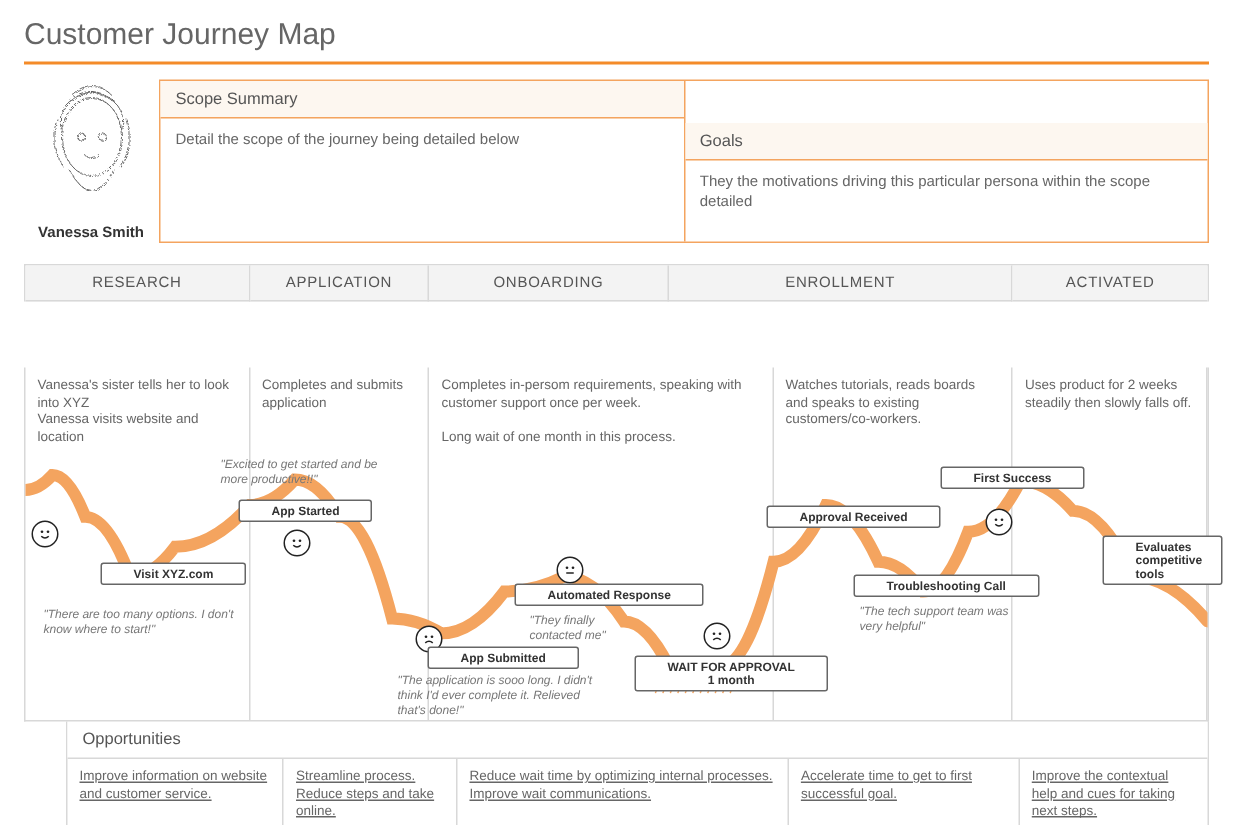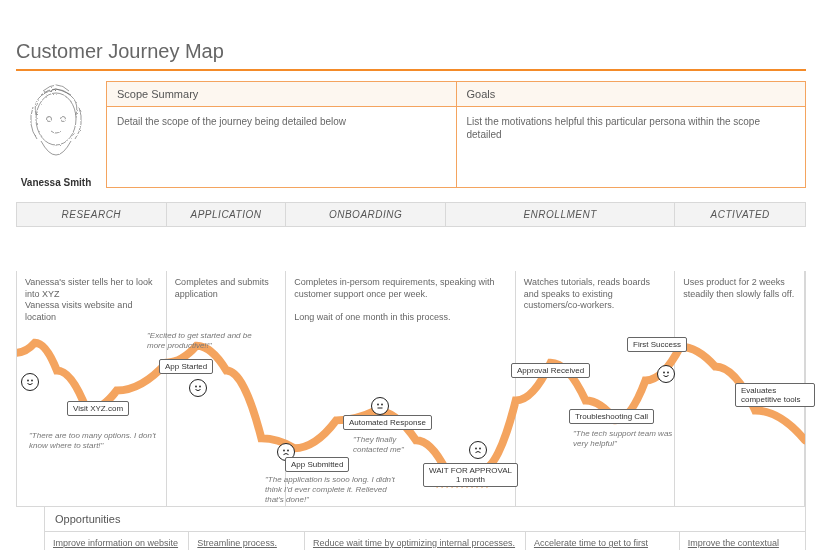--- a/index.html
+++ b/index.html
@@ -6,38 +6,38 @@
   body {
     font-family: Arial, Helvetica, sans-serif;
     background: #fff;
     width: 822px;
     height: 550px;
     overflow: hidden;
     color: #444;
     font-size: 10px;
   }
   .container { padding: 12px 16px; }
-  h1 { font-size: 20px; font-weight: 400; color: #666; margin-bottom: 6px; margin-top: 28px; }
+  h1 { font-size: 20px; font-weight: 400; color: #666; margin-bottom: 6px; }
   .title-underline { border-bottom: 2px solid #f48b29; margin-bottom: 10px; }
 
   .top-section { display: flex; gap: 10px; margin-bottom: 14px; }
-  .persona-col { width: 80px; text-align: center; }
+  .persona-col { width: 80px; text-align: right; }
   .persona-img {
     width: 70px; height: 90px; margin: 0 auto 4px;
     filter: grayscale(100%);
   }
   .persona-name { font-size: 10px; font-weight: bold; color: #333; }
 
   .details-row { flex: 1; display: flex; border: 1px solid #f4a45f; }
   .details-cell { flex: 1; border-right: 1px solid #f4a45f; }
-  .details-cell:last-child { border-right: none; }
+  .details-cell:last-child { border-right: none; margin-top: 28px; }
   .details-head { background: #fdf7f0; border-bottom: 1px solid #f4a45f; padding: 6px 10px; font-size: 11px; color: #555; }
   .details-body { padding: 8px 10px 20px; font-size: 10px; color: #666; line-height: 1.3; }
 
-  .stages-row { display: flex; border: 1px solid #d8d8d8; border-bottom: none; font-style: italic; }
+  .stages-row { display: flex; border: 1px solid #d8d8d8; border-bottom: none; }
   .stage-head {
     background: #f3f3f3; border-right: 1px solid #d8d8d8; border-bottom: 1px solid #d8d8d8;
     padding: 6px 8px; font-size: 10px; text-align: center; letter-spacing: 0.5px; color: #555;
   }
   .stage-head:last-child { border-right: none; }
 
   .journey-area {
     position: relative;
     border: 1px solid #d8d8d8; border-top: none;
     height: 236px;
@@ -53,22 +53,22 @@
   .journey-col:last-child { border-right: none; }
 
   .curve-layer {
     position: absolute; left: 0; top: 0; width: 100%; height: 100%;
     pointer-events: none;
   }
 
   .badge {
     position: absolute;
     background: #fff; border: 1px solid #666;
-    padding: 2px 5px; font-size: 8px; color: #333;
-    border-radius: 2px; white-space: nowrap;
+    padding: 2px 21px; font-size: 8px; color: #333;
+    border-radius: 2px; white-space: nowrap; font-weight: bold;
   }
   .face {
     position: absolute;
     width: 18px; height: 18px; border: 1.6px solid #222; border-radius: 50%;
     background: #fff; display: flex; align-items: center; justify-content: center;
   }
   .face svg { width: 12px; height: 12px; }
   .quote {
     position: absolute; font-style: italic; font-size: 8px; color: #777;
     line-height: 1.25; max-width: 130px;
@@ -119,21 +119,21 @@
       <div class="persona-name">Vanessa Smith</div>
     </div>
 
     <div class="details-row">
       <div class="details-cell">
         <div class="details-head">Scope Summary</div>
         <div class="details-body">Detail the scope of the journey being detailed below</div>
       </div>
       <div class="details-cell">
         <div class="details-head">Goals</div>
-        <div class="details-body">List the motivations helpful this particular persona within the scope detailed</div>
+        <div class="details-body">They the motivations driving this particular persona within the scope detailed</div>
       </div>
     </div>
   </div>
 
   <div class="stages-row">
     <div class="stage-head w-research">RESEARCH</div>
     <div class="stage-head w-application">APPLICATION</div>
     <div class="stage-head w-onboarding">ONBOARDING</div>
     <div class="stage-head w-enrollment">ENROLLMENT</div>
     <div class="stage-head w-activated">ACTIVATED</div>

